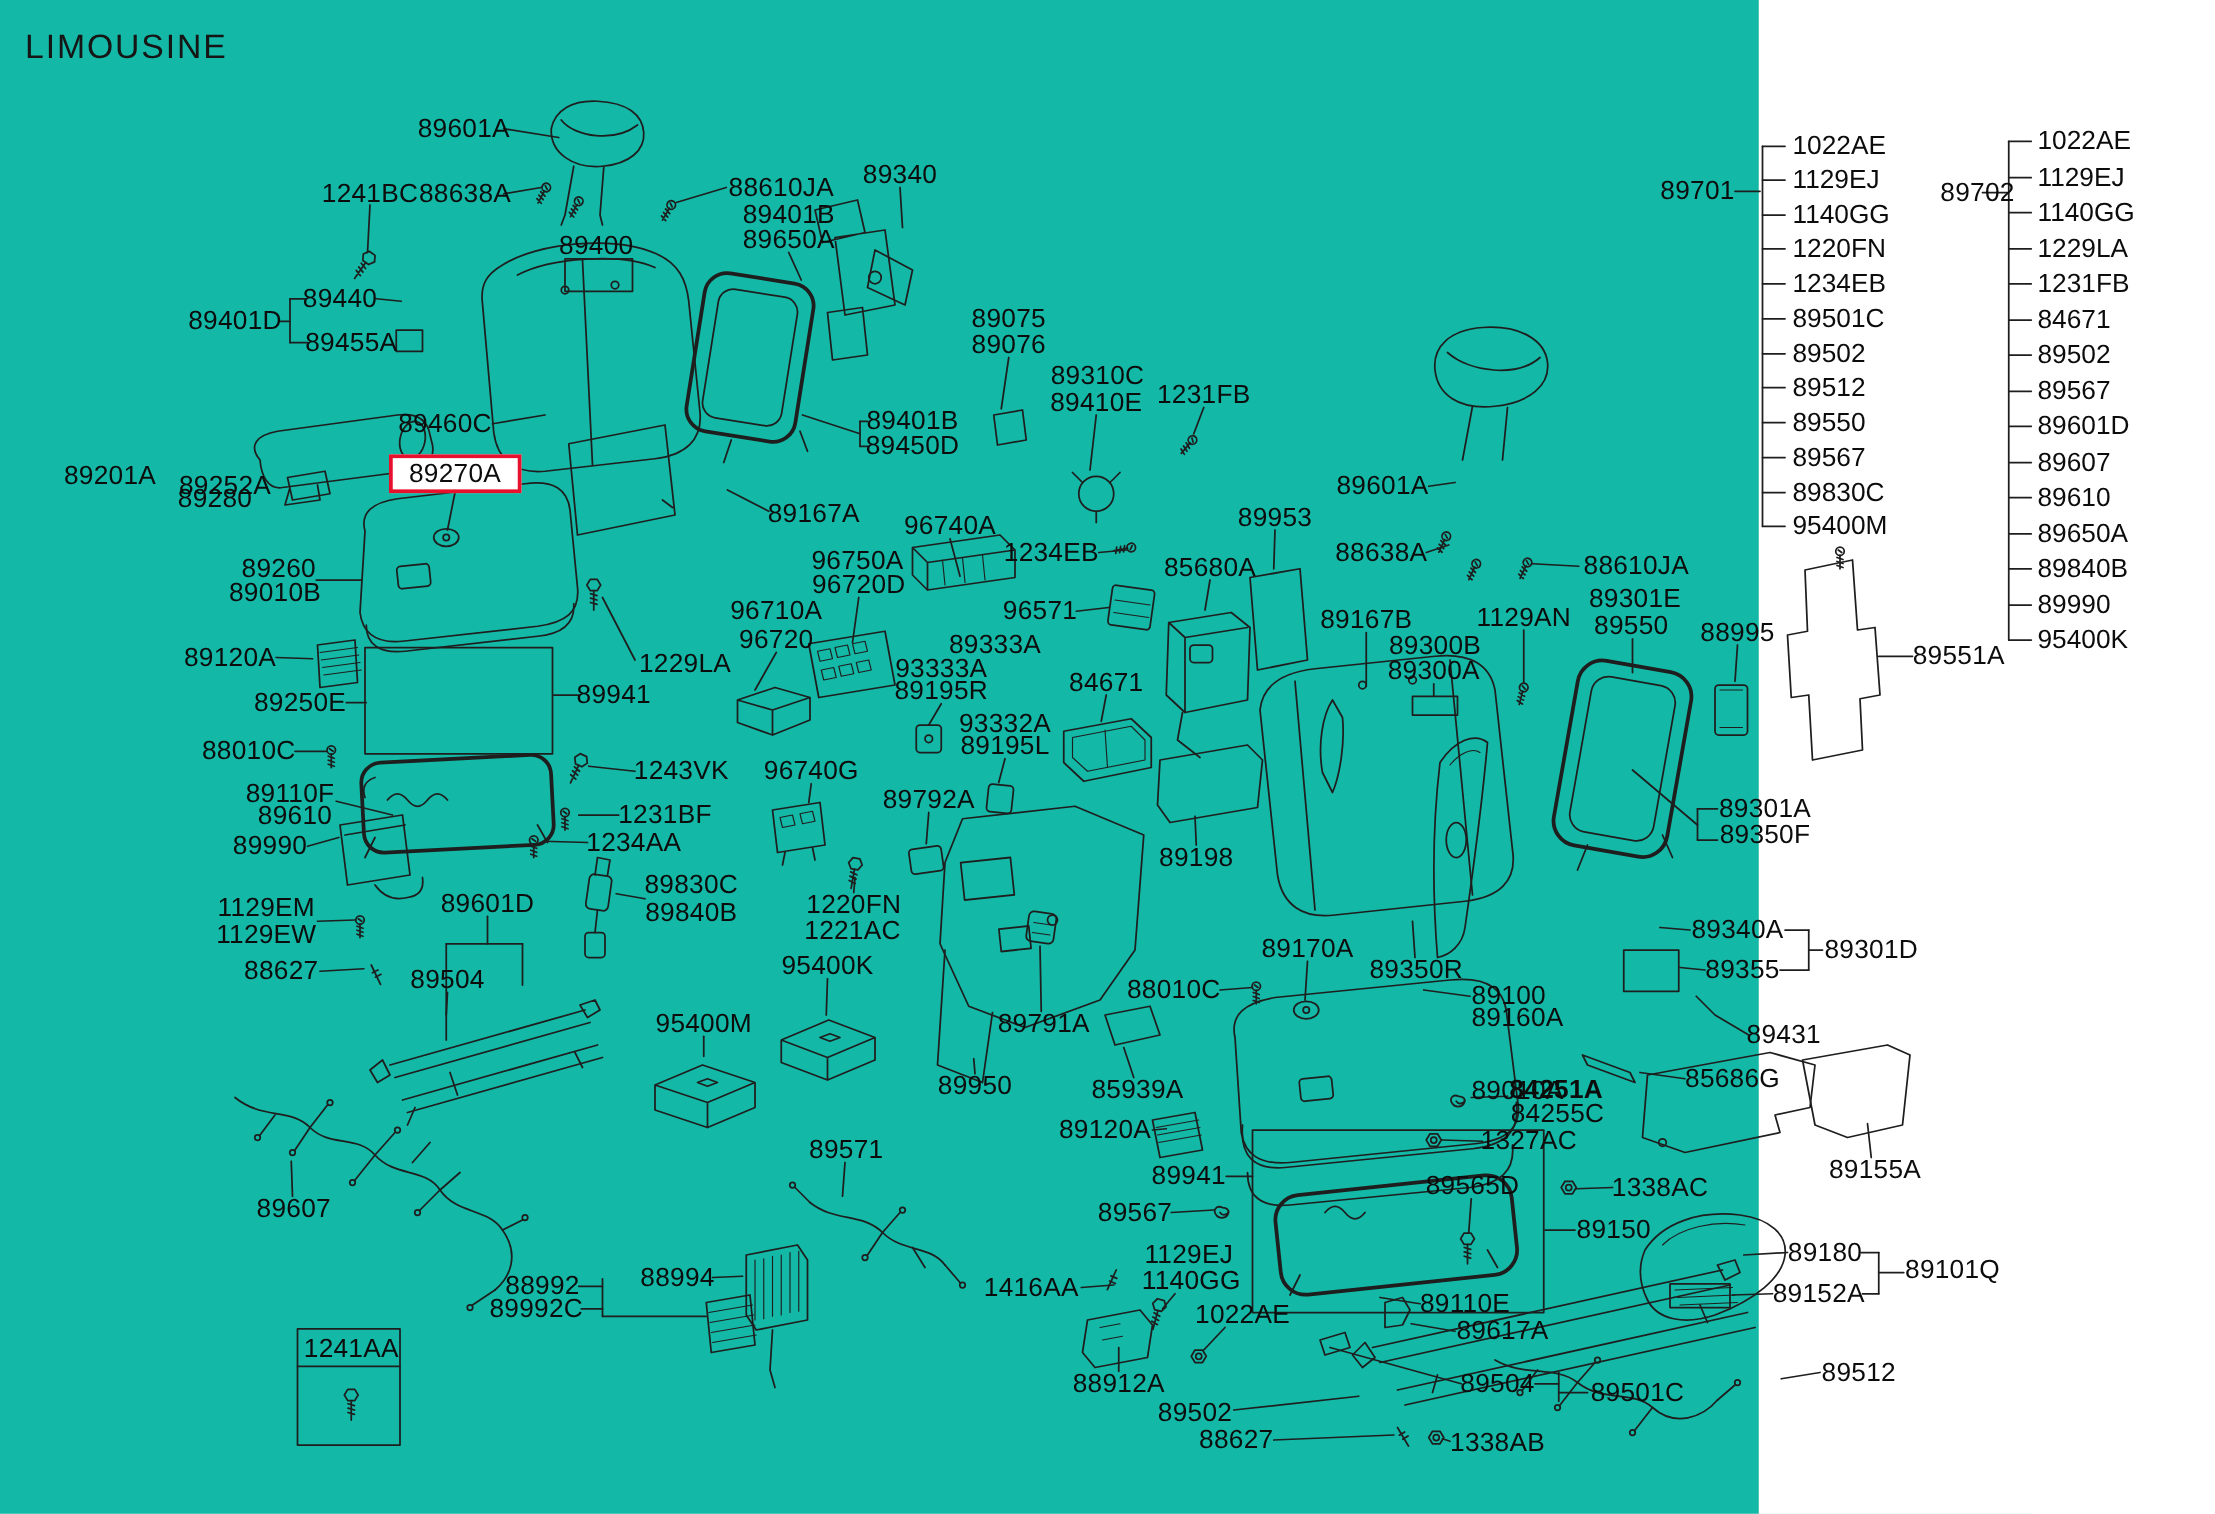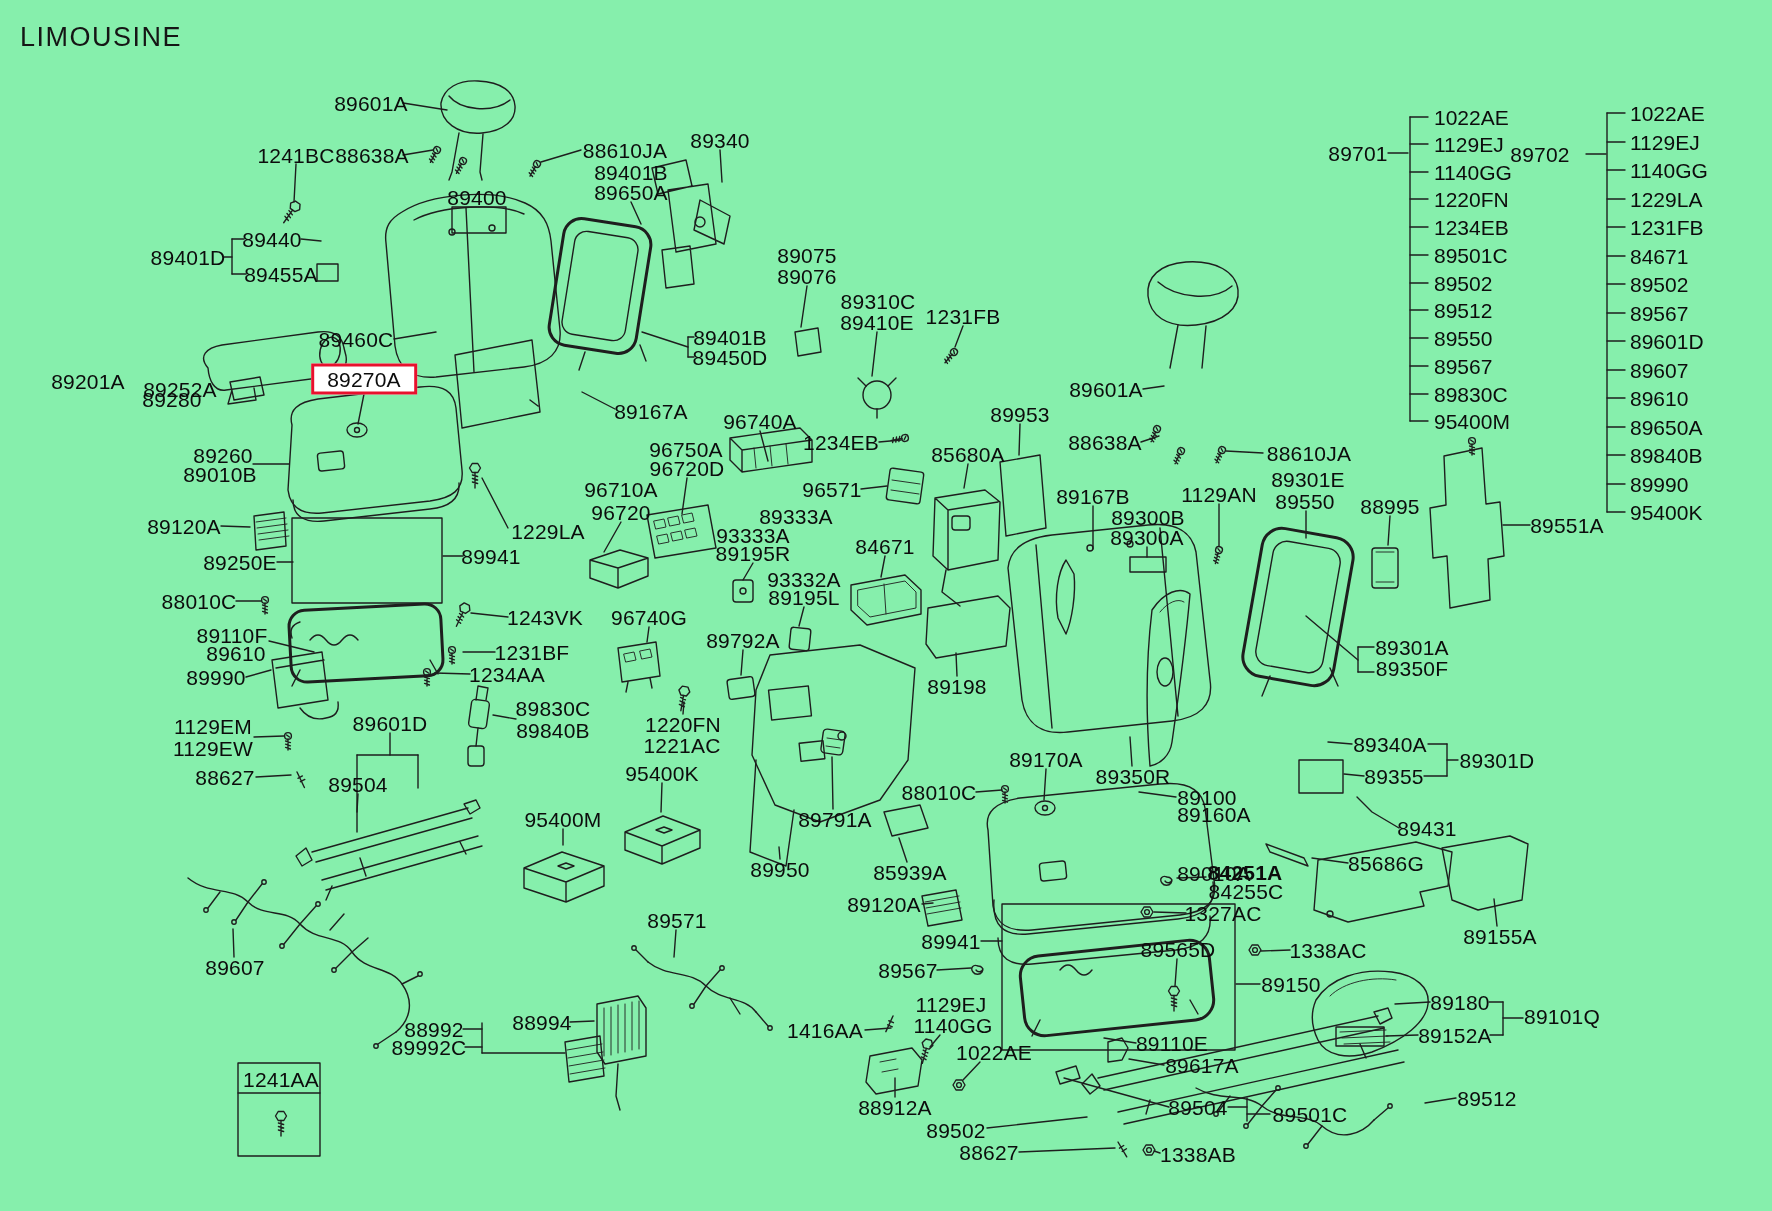--- a/index.html
+++ b/index.html
@@ -1,17 +1,17 @@
 <!DOCTYPE html>
 <html><head>
 <meta charset="utf-8">
 <style>
   html,body{margin:0;padding:0;background:#ffffff;}
   body{width:1772px;height:1211px;overflow:hidden;font-family:"Liberation Sans",sans-serif;}
-  .stage{position:relative;width:1772px;height:1211px;background:#86efac;}
+  .stage{position:relative;width:1407px;height:1211px;background:#14b8a6;}
   .art{position:absolute;left:0;top:0;width:1772px;height:1211px;}
   .art path,.art rect,.art circle,.art ellipse,.art polyline,.art polygon,.art line{
     stroke:#1e1e1e;fill:none;stroke-width:1.4;stroke-linecap:round;stroke-linejoin:round;}
   .art .tube{stroke-width:3;}
   .art .thin{stroke-width:0.9;}
   .title{position:absolute;left:20px;top:22px;font-size:27px;letter-spacing:1.5px;color:#151515;}
   .plabel{position:absolute;transform:translate(-50%,-50%);font-size:21px;color:#0c0c0c;
     white-space:nowrap;letter-spacing:0.2px;line-height:1;}
   .plabel.hl{border:3px solid #e8112d;padding:2px 13px;background:#fff;}
   .colitem{position:absolute;transform:translate(0,-50%);font-size:21px;color:#0c0c0c;white-space:nowrap;line-height:1;}
@@ -609,21 +609,21 @@
       <span class="colitem" style="left: 1434px; top: 172px;">1140GG</span>
       <span class="colitem" style="left: 1434px; top: 199px;">1220FN</span>
       <span class="colitem" style="left: 1434px; top: 227px;">1234EB</span>
       <span class="colitem" style="left: 1434px; top: 255px;">89501C</span>
       <span class="colitem" style="left: 1434px; top: 283px;">89502</span>
       <span class="colitem" style="left: 1434px; top: 310px;">89512</span>
       <span class="colitem" style="left: 1434px; top: 338px;">89550</span>
       <span class="colitem" style="left: 1434px; top: 366px;">89567</span>
       <span class="colitem" style="left: 1434px; top: 394px;">89830C</span>
       <span class="colitem" style="left: 1434px; top: 421px;">95400M</span>
-      <span class="plabel" style="left: 1540px; top: 154px;">89702</span>
+      <span class="plabel" style="left: 1582px; top: 154px;">89702</span>
       <span class="colitem" style="left: 1630px; top: 113px;">1022AE</span>
       <span class="colitem" style="left: 1630px; top: 142px;">1129EJ</span>
       <span class="colitem" style="left: 1630px; top: 170px;">1140GG</span>
       <span class="colitem" style="left: 1630px; top: 199px;">1229LA</span>
       <span class="colitem" style="left: 1630px; top: 227px;">1231FB</span>
       <span class="colitem" style="left: 1630px; top: 256px;">84671</span>
       <span class="colitem" style="left: 1630px; top: 284px;">89502</span>
       <span class="colitem" style="left: 1630px; top: 313px;">89567</span>
       <span class="colitem" style="left: 1630px; top: 341px;">89601D</span>
       <span class="colitem" style="left: 1630px; top: 370px;">89607</span>

